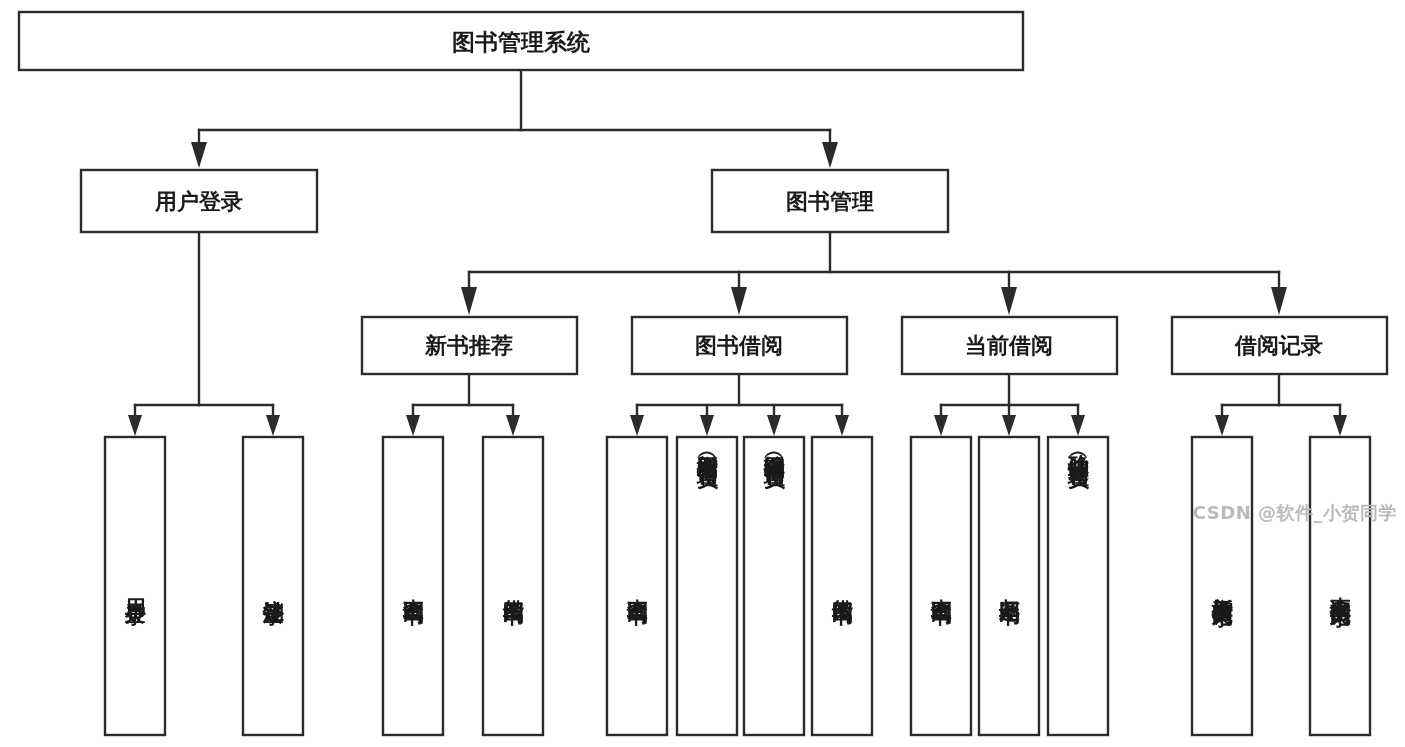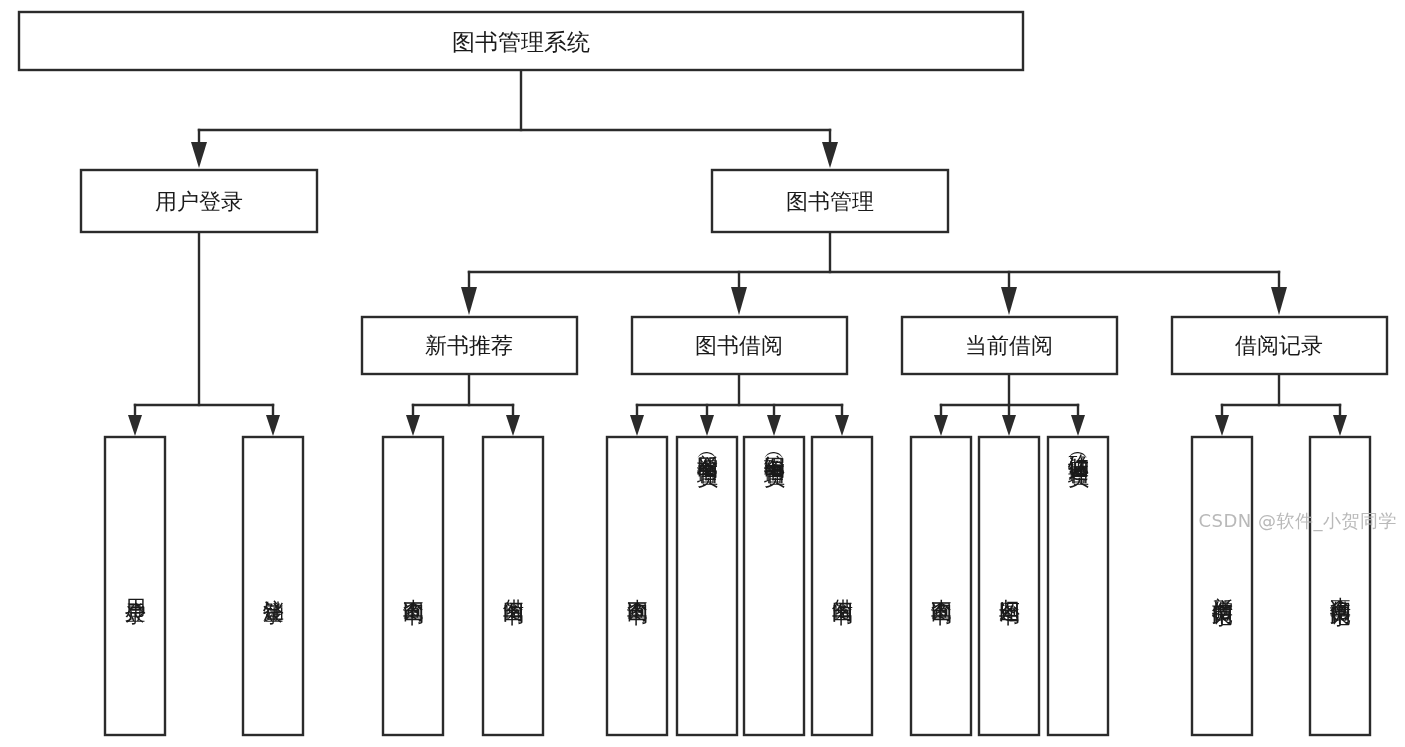--- a/index.html
+++ b/index.html
@@ -12,20 +12,21 @@
     width: 1405px;
     height: 747px;
     font-family: "DejaVu Sans", "Liberation Sans", sans-serif;
     overflow: hidden;
   }
   #diagram-root {
     position: relative;
     width: 1405px;
     height: 537px;
     background: #ffffff;
+    font-weight: bold;
   }
   svg.diagram-canvas {
     position: absolute;
     left: 0;
     top: 0;
     width: 1405px;
     height: 747px;
     display: block;
   }
   .node-box {
@@ -67,21 +68,21 @@
     font-size: 21px;
     line-height: 1.18;
     color: #1a1a1a;
     letter-spacing: 2px;
     white-space: nowrap;
     text-align: center;
   }
   .watermark {
     position: absolute;
     right: 8px;
-    bottom: 4px;
+    bottom: 12px;
     font-family: "DejaVu Sans", "Liberation Sans", sans-serif;
     font-size: 18px;
     color: #b9b9b9;
     letter-spacing: 0.5px;
     white-space: nowrap;
     pointer-events: none;
   }
 </style>
 </head>
 <body>

